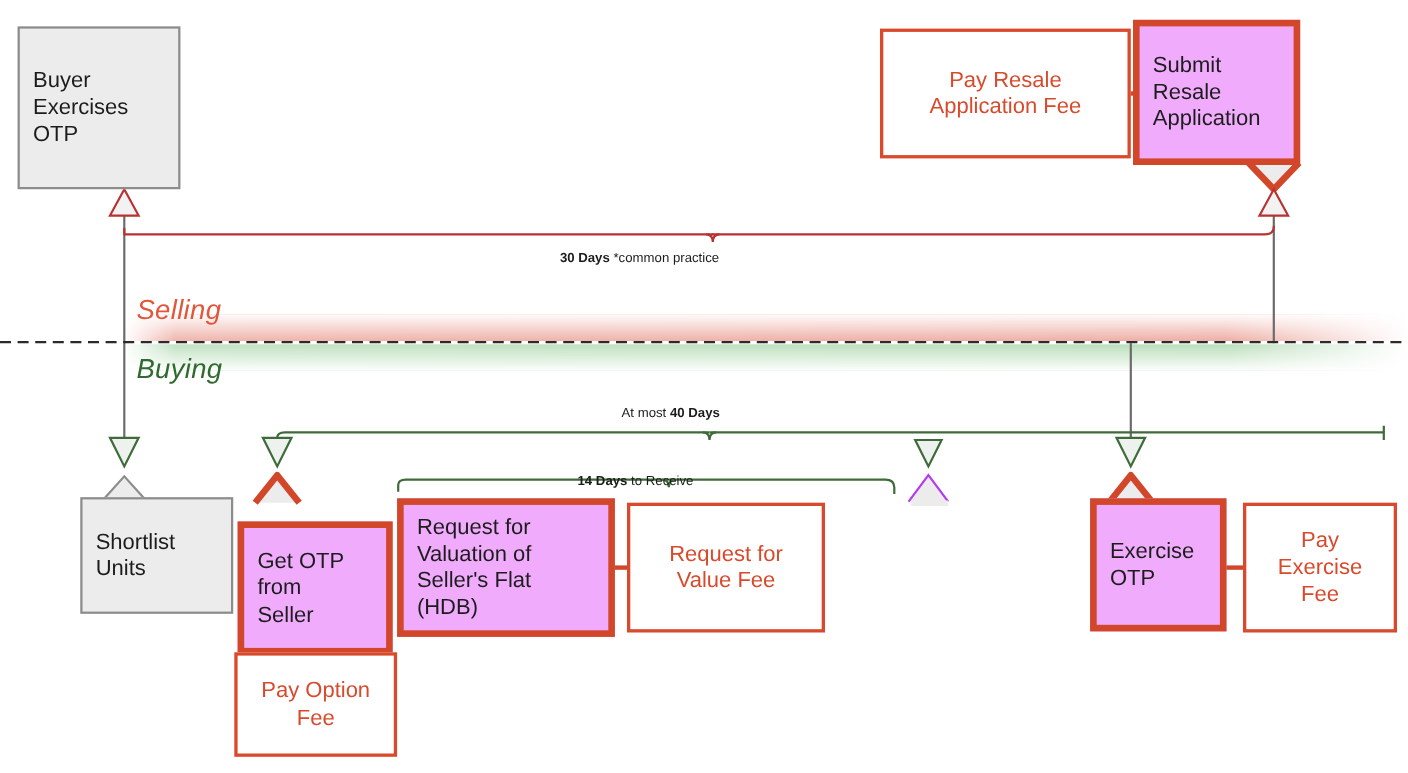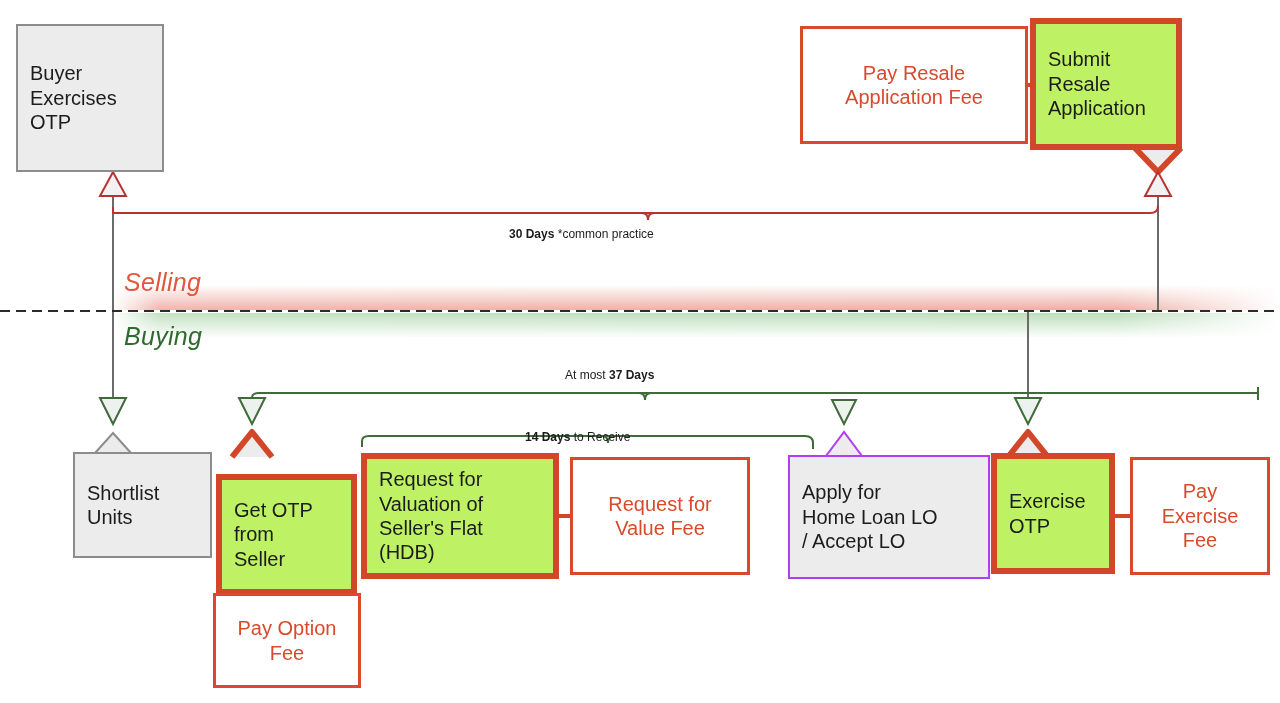--- a/index.html
+++ b/index.html
@@ -17,21 +17,21 @@
     box-sizing:border-box;
     display:flex;
     align-items:center;
     justify-content:flex-start;
     white-space:pre-line;
     line-height:1.22;
   }
   .node .txt{display:block;width:100%;}
 
   .grey{background:#ececec;border:2px solid #8c8c8c;color:#1c1c1c;}
-  .thickred{background:#bef264;border:6px solid #d2462a;color:#1c1c1c;}
+  .thickred{background:#f0abfc;border:6px solid #d2462a;color:#1c1c1c;}
   .redout{background:#ffffff;border:3px solid #d9492c;color:#d9492c;}
   .purple{background:#ececec;border:2px solid #b43bf0;color:#1c1c1c;}
 
   .pad{padding:10px 12px;}
   .fs20{font-size:20px;}
   .center{justify-content:center;text-align:center;}
 
   
   .bandlabel{
     position:absolute;
@@ -163,21 +163,21 @@
   </div>
 
   <div class="bandlabel lab-sell" style="left:124px;top:268px;font-style:italic;">Selling</div>
   <div class="bandlabel lab-buy" style="left:124px;top:322px;">Buying</div>
 
   <div class="tl" style="left:509px;top:227px;">
     <b>30 Days</b><span> *common practice</span>
   </div>
 
   <div class="tl" style="left:565px;top:368px;">
-    <span>At most </span><b>37 Days</b>
+    <span>At most </span><b>40 Days</b>
   </div>
 
   <div class="tl" style="left:525px;top:416px;margin-top:14px;">
     <b>14 Days</b><span> to Receive</span>
   </div>
 
   <div class="node grey pad fs20" style="left:73px;top:452px;width:139px;height:106px;">
     <span class="txt">Shortlist
 Units</span>
   </div>
@@ -198,25 +198,20 @@
 Valuation of
 Seller's Flat
 (HDB)</span>
   </div>
 
   <div class="node redout pad fs20 center" style="left:570px;top:457px;width:180px;height:118px;">
     <span class="txt">Request for
 Value Fee</span>
   </div>
 
-  <div class="node purple pad fs20" style="left:788px;top:455px;width:202px;height:124px;">
-    <span class="txt">Apply for
-Home Loan LO
-/ Accept LO</span>
-  </div>
 
   <div class="node thickred pad fs20" style="left:991px;top:453px;width:124px;height:121px;">
     <span class="txt">Exercise
 OTP</span>
   </div>
 
   <div class="node redout pad fs20 center" style="left:1130px;top:457px;width:140px;height:118px;">
     <span class="txt">Pay
 Exercise
 Fee</span>

